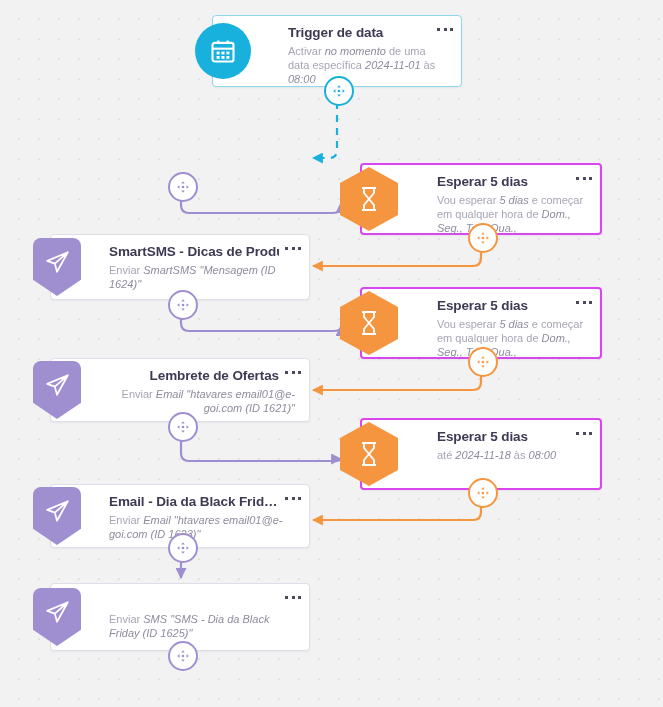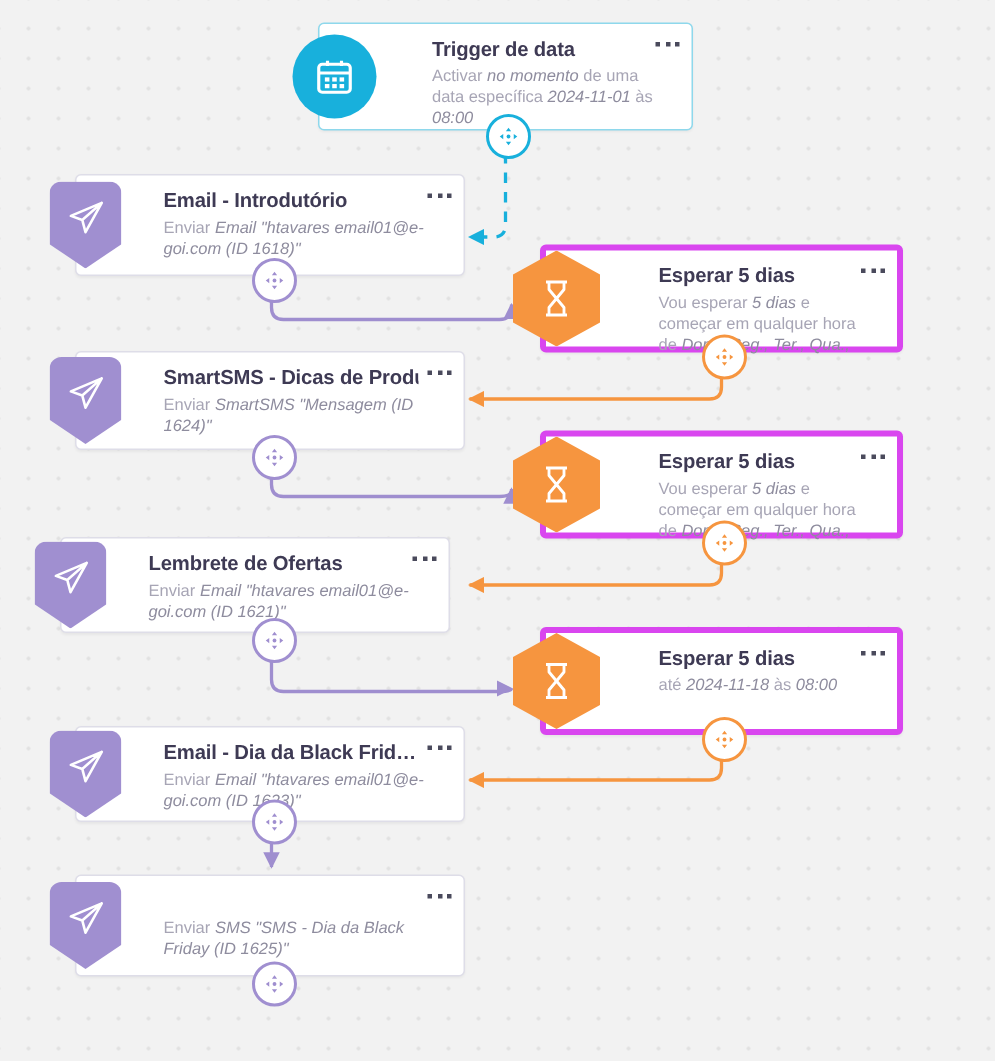--- a/index.html
+++ b/index.html
@@ -36,21 +36,21 @@
     box-sizing: border-box;
     background: #ffffff;
     border: 1px solid #d9d9e4;
     border-radius: 4px;
     box-shadow: 0 1px 2px rgba(0,0,0,0.05);
   }
   .node.trigger {
     border: 1px solid #8ed8ec;
   }
   .node.wait {
-    border: 4px solid #d946ef;
+    border: 2px solid #d946ef;
   }
   .node.action {
     border: 1px solid #dedde8;
   }
   .node-title {
     position: absolute;
     left: 58px;
     top: 9px;
     right: 30px;
     font-size: 13.5px;
@@ -215,36 +215,20 @@
         <i></i>
       </div>
   </div>
   <div class="handle cyan" style="left:324px; top:76px;">
     <svg width="14" height="14" viewBox="0 0 24 24" fill="#18b0dc">
       <path d="M12 2 L15 6 H9 Z M12 22 L9 18 H15 Z M2 12 L6 9 V15 Z M22 12 L18 15 V9 Z"></path>
       <circle cx="12" cy="12" r="2.2"></circle>
     </svg>
   </div>
 
-  <div class="node action" style="left:50px; top:116px; width:260px; height:68px;">
-    <div class="icon-wrap">
-      <div class="shield-icon">
-        <svg width="26" height="26" viewBox="0 0 24 24" fill="none" stroke="#ffffff" stroke-width="1.6" stroke-linejoin="round">
-          <path d="M22 3 L3 11 L10 13.5 L22 3 Z M10 13.5 L12 21 L22 3 Z"></path>
-        </svg>
-      </div>
-    </div>
-    <div class="node-title">Email - Introdutório</div>
-    <div class="node-desc"><span>Enviar </span><em>Email "htavares email01@e-goi.com (ID 1618)"</em></div>
-    <div class="dots">
-        <i></i>
-        <i></i>
-        <i></i>
-      </div>
-  </div>
   <div class="handle" style="left:168px; top:172px;">
     <svg width="14" height="14" viewBox="0 0 24 24" fill="#9f8ecf">
       <path d="M12 2 L15 6 H9 Z M12 22 L9 18 H15 Z M2 12 L6 9 V15 Z M22 12 L18 15 V9 Z"></path>
       <circle cx="12" cy="12" r="2.2"></circle>
     </svg>
   </div>
 
   <div class="node wait" style="left:360px; top:163px; width:242px; height:72px;">
     <div class="icon-wrap" style="left:-22px;">
       <div class="hex-icon">
@@ -313,21 +297,21 @@
         <i></i>
       </div>
   </div>
   <div class="handle orange" style="left:468px; top:347px;">
     <svg width="14" height="14" viewBox="0 0 24 24" fill="#f6953f">
       <path d="M12 2 L15 6 H9 Z M12 22 L9 18 H15 Z M2 12 L6 9 V15 Z M22 12 L18 15 V9 Z"></path>
       <circle cx="12" cy="12" r="2.2"></circle>
     </svg>
   </div>
 
-  <div class="node action" style="left:40px; top:358px; width:260px; height:64px;">
+  <div class="node action" style="left:50px; top:358px; width:260px; height:64px;text-align:right;">
     <div class="icon-wrap">
       <div class="shield-icon">
         <svg width="26" height="26" viewBox="0 0 24 24" fill="none" stroke="#ffffff" stroke-width="1.6" stroke-linejoin="round">
           <path d="M22 3 L3 11 L10 13.5 L22 3 Z M10 13.5 L12 21 L22 3 Z"></path>
         </svg>
       </div>
     </div>
     <div class="node-title">Lembrete de Ofertas</div>
     <div class="node-desc"><span>Enviar </span><em>Email "htavares email01@e-goi.com (ID 1621)"</em></div>
     <div class="dots">

